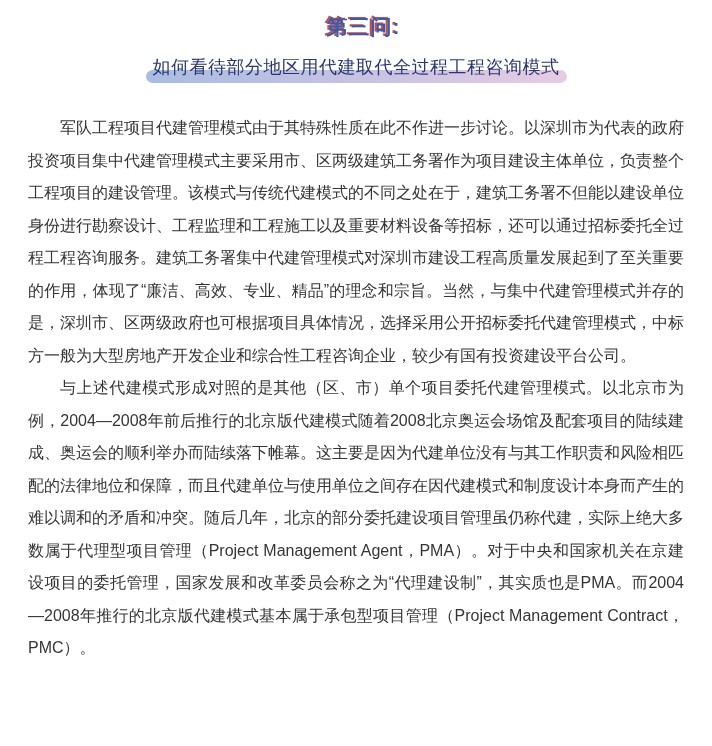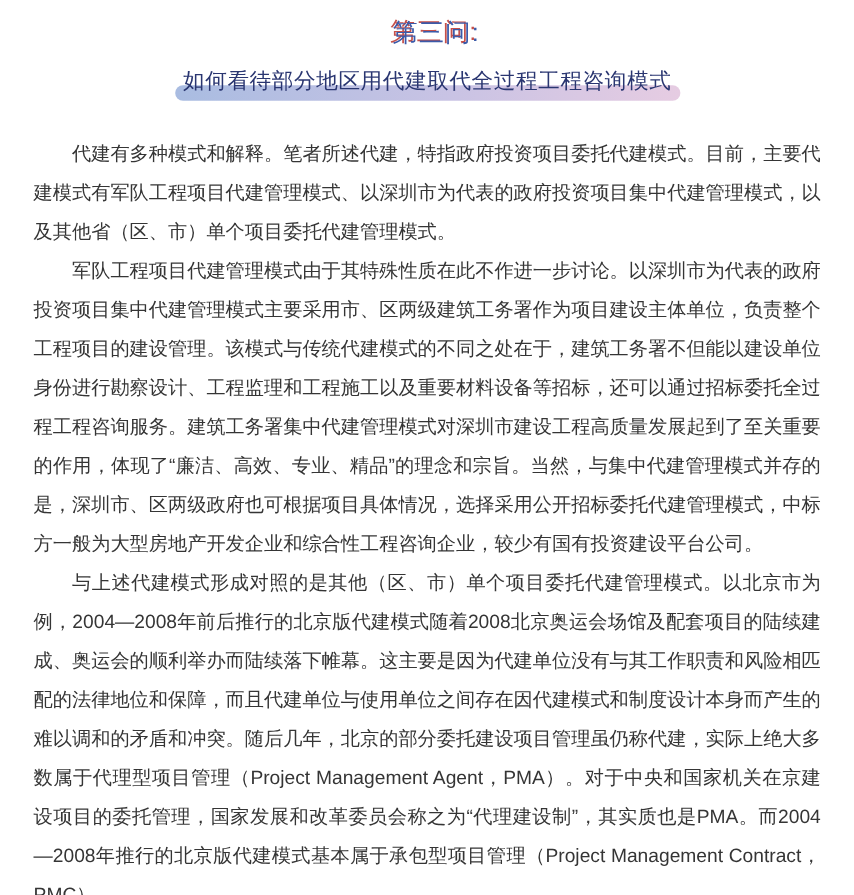--- a/index.html
+++ b/index.html
@@ -15,21 +15,21 @@
   }
   .page {
     width: 712px;
     box-sizing: border-box;
     padding-top: 13px;
   }
   
   .page-title {
     text-align: center;
     font-size: 21px;
-    font-weight: 400;
+    font-weight: 700;
     letter-spacing: 1px;
     color: #3b5aa9;
     text-shadow: -2px -1px 0 #c5504b;
     margin: 0 0 14px 0;
     padding-left: 15px;
   }
   
   .subtitle-row {
     text-align: center;
     margin: 0 0 32px 0;
@@ -80,18 +80,17 @@
   <h1 class="page-title">第三问:</h1>
 
   <div class="subtitle-row">
     <span class="subtitle-wrap">
       <span class="subtitle-bar"></span>
       <span class="subtitle-text">如何看待部分地区用代建取代全过程工程咨询模式</span>
     </span>
   </div>
 
   <div class="article">
-    <p>代建有多种模式和解释。笔者所述代建，特指政府投资项目委托代建模式。目前，主要代建模式有军队工程项目代建管理模式、以深圳市为代表的政府投资项目集中代建管理模式，以及其他省（区、市）单个项目委托代建管理模式。</p>
     <p>军队工程项目代建管理模式由于其特殊性质在此不作进一步讨论。以深圳市为代表的政府投资项目集中代建管理模式主要采用市、区两级建筑工务署作为项目建设主体单位，负责整个工程项目的建设管理。该模式与传统代建模式的不同之处在于，建筑工务署不但能以建设单位身份进行勘察设计、工程监理和工程施工以及重要材料设备等招标，还可以通过招标委托全过程工程咨询服务。建筑工务署集中代建管理模式对深圳市建设工程高质量发展起到了至关重要的作用，体现了“廉洁、高效、专业、精品”的理念和宗旨。当然，与集中代建管理模式并存的是，深圳市、区两级政府也可根据项目具体情况，选择采用公开招标委托代建管理模式，中标方一般为大型房地产开发企业和综合性工程咨询企业，较少有国有投资建设平台公司。</p>
     <p>与上述代建模式形成对照的是其他（区、市）单个项目委托代建管理模式。以北京市为例，2004—2008年前后推行的北京版代建模式随着2008北京奥运会场馆及配套项目的陆续建成、奥运会的顺利举办而陆续落下帷幕。这主要是因为代建单位没有与其工作职责和风险相匹配的法律地位和保障，而且代建单位与使用单位之间存在因代建模式和制度设计本身而产生的难以调和的矛盾和冲突。随后几年，北京的部分委托建设项目管理虽仍称代建，实际上绝大多数属于代理型项目管理（Project Management Agent，PMA）。对于中央和国家机关在京建设项目的委托管理，国家发展和改革委员会称之为“代理建设制”，其实质也是PMA。而2004—2008年推行的北京版代建模式基本属于承包型项目管理（Project Management Contract，PMC）。</p>
   </div>
 
 </div>
 
 </body></html>

